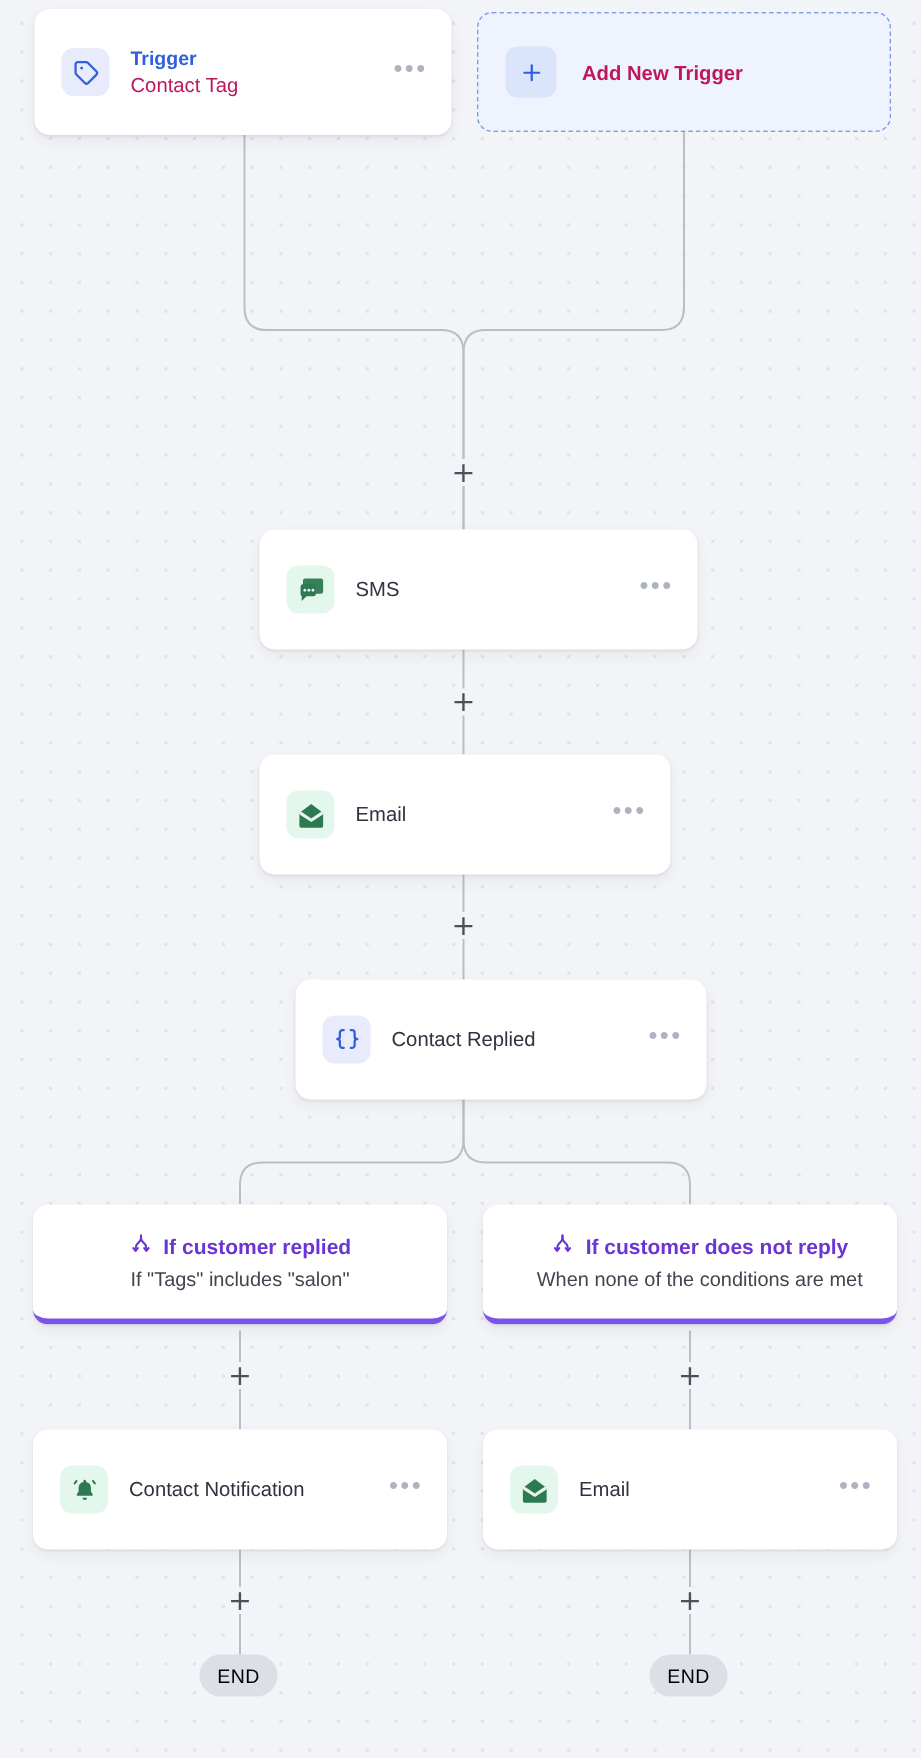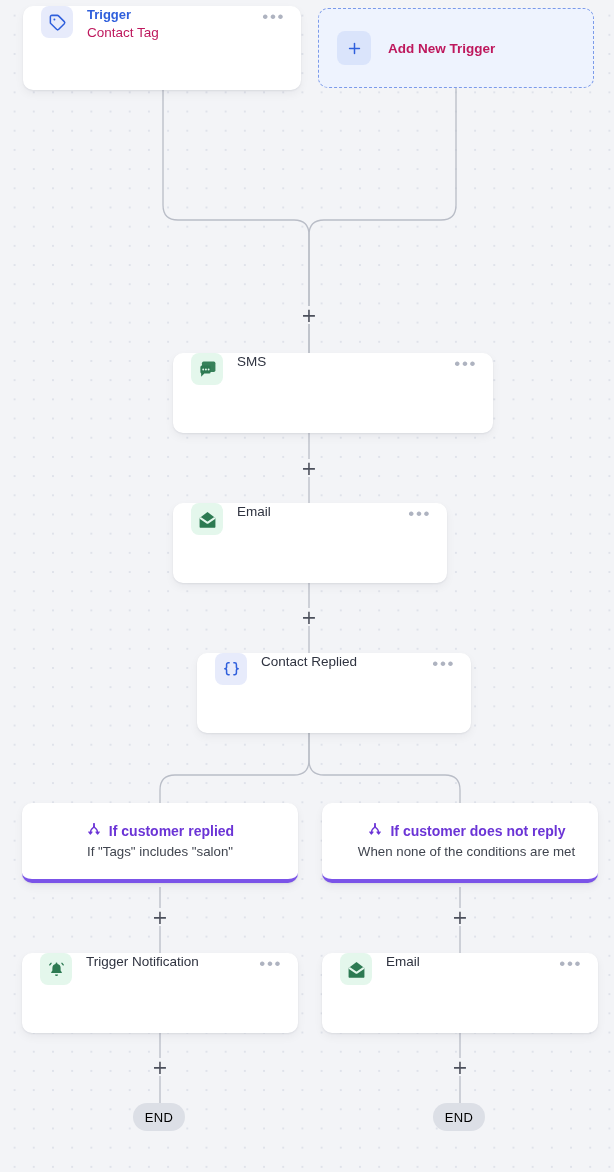--- a/index.html
+++ b/index.html
@@ -42,21 +42,21 @@
   .node {
     position: absolute;
     box-sizing: border-box;
     background: #ffffff;
     border-radius: 10px;
     box-shadow: 0 1px 2px rgba(18,22,40,.07), 0 4px 10px rgba(18,22,40,.05);
   }
 
   .node-row {
     display: flex;
-    align-items: flex-start;
+    align-items: center;
     height: 100%;
     padding: 0 14px 12px 18px;
   }
 
   .icon-box {
     width: 32px;
     height: 32px;
     min-width: 32px;
     border-radius: 8px;
     display: flex;
@@ -127,21 +127,21 @@
     justify-content: center;
   }
   .add-label {
     margin-left: 17px;
     font-size: 13.5px;
     font-weight: bold;
     color: #be185d;
   }
 
   
-  #node-sms    { left: 173px; top: 353px; width: 320px; height: 80px; }
+  #node-sms    { left: 173px; top: 353px; width: 292px; height: 80px; }
   #node-email  { left: 173px; top: 503px; width: 274px; height: 80px; }
   #node-cond   { left: 173px; top: 653px; width: 274px; height: 80px; margin-left: 24px; }
 
   
   .branch-card {
     position: absolute;
     box-sizing: border-box;
     background: #ffffff;
     border-radius: 10px;
     border-bottom: 4px solid #7b54e8;
@@ -342,21 +342,21 @@
     <div class="node-row">
       <div class="icon-box green">
         <svg width="19" height="19" viewBox="0 0 24 24" fill="#2d7a52">
           <path d="M12 3.2a1.15 1.15 0 0 1 1.15 1.15v.6a5.2 5.2 0 0 1 4.05 5.07v3.1l1.5 2.35a.72.72 0 0 1-.6 1.1H5.9a.72.72 0 0 1-.6-1.1l1.5-2.35v-3.1A5.2 5.2 0 0 1 10.85 5v-.65A1.15 1.15 0 0 1 12 3.2Z"></path>
           <path d="M10.1 18.3h3.8a1.9 1.9 0 0 1-3.8 0Z"></path>
           <path d="M5.1 4.2 3.5 6.2" fill="none" stroke="#2d7a52" stroke-width="1.7" stroke-linecap="round"></path>
           <path d="M18.9 4.2l1.6 2" fill="none" stroke="#2d7a52" stroke-width="1.7" stroke-linecap="round"></path>
         </svg>
       </div>
       <div class="node-text">
-        <div class="node-title">Trigger Notification</div>
+        <div class="node-title">Contact Notification</div>
       </div>
       <div class="dots-btn">•••</div>
     </div>
   </div>
 
   <div class="node" id="node-email2">
     <div class="node-row">
       <div class="icon-box green">
         <svg width="19" height="19" viewBox="0 0 24 24" fill="#2d7a52">
           <path d="M12 2.6 22 10v11a1.5 1.5 0 0 1-1.5 1.5h-17A1.5 1.5 0 0 1 2 21V10Z"></path>

